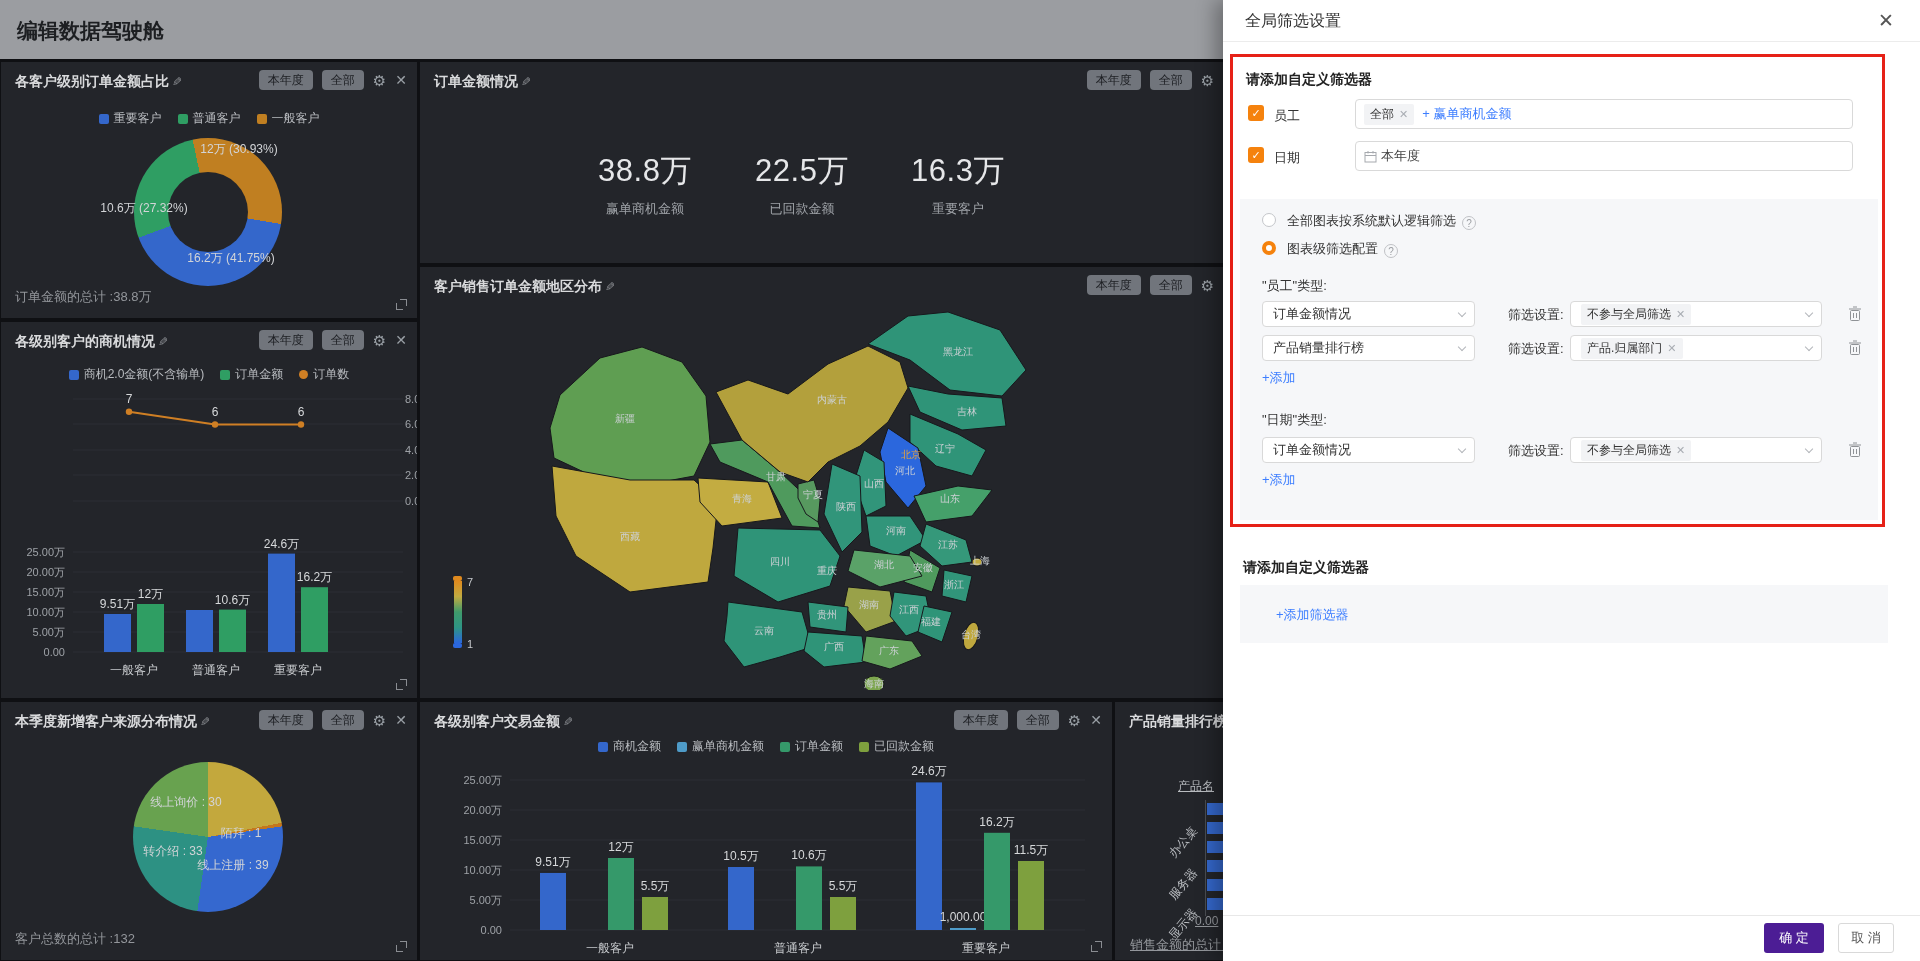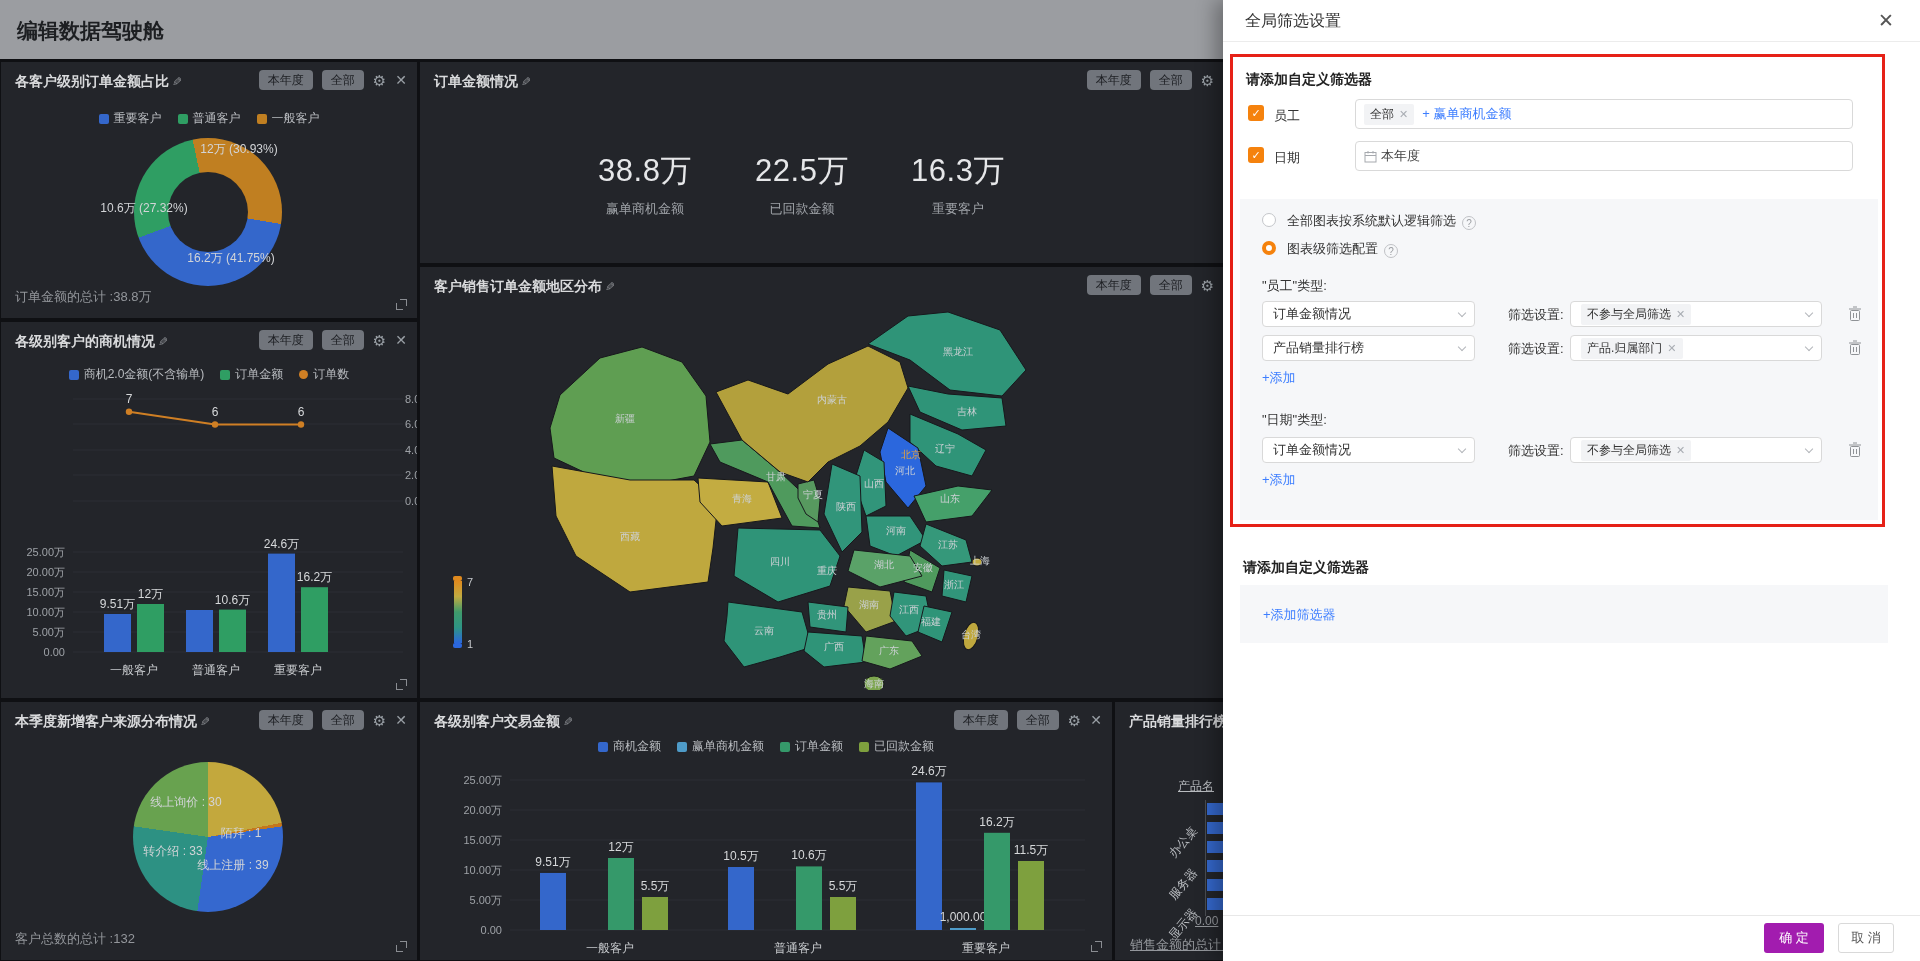--- a/index.html
+++ b/index.html
@@ -65,21 +65,21 @@
   .radio.on { border:4px solid #f5820d; }
   .radio-label { position:absolute; font-size:13px; color:#333; white-space:nowrap; }
   .q-ic { display:inline-block; width:14px; height:14px; border:1px solid #c0c2c6; border-radius:50%; color:#9a9da1; font-size:10px; line-height:13px; text-align:center; margin-left:6px; vertical-align:-2px; }
   .type-label { position:absolute; font-size:13px; color:#333; }
   .dd { position:absolute; height:26px; background:#fff; border:1px solid #d9d9d9; border-radius:4px; display:flex; align-items:center; padding:0 22px 0 10px; font-size:13px; color:#333; cursor:pointer; }
   .dd .chev { position:absolute; right:9px; top:8px; width:6px; height:6px; border:solid #b3b6bb; border-width:0 1px 1px 0; transform:rotate(45deg); }
   .dd-label { position:absolute; font-size:13px; color:#333; }
   .trash { position:absolute; width:14px; height:16px; cursor:pointer; }
   .custom-box { position:absolute; left:17px; width:648px; height:58px; background:#f6f7f9; }
   .panel-footer { position:absolute; left:0; right:0; top:915px; height:46px; border-top:1px solid #e8e8e8; background:#fff; }
-  .btn-primary { position:absolute; top:7px; width:60px; height:30px; background:#a21caf; color:#fff; border:none; border-radius:3px; font-size:13px; cursor:pointer; }
+  .btn-primary { position:absolute; top:7px; width:60px; height:30px; background:#4c1d95; color:#fff; border:none; border-radius:3px; font-size:13px; cursor:pointer; }
   .btn-plain { position:absolute; top:7px; width:56px; height:30px; background:#fff; color:#555; border:1px solid #d9d9d9; border-radius:3px; font-size:13px; cursor:pointer; }
 
   svg text { font-family:"Liberation Sans","DejaVu Sans",sans-serif; }
 </style>
 </head>
 <body>
 
 <div class="stage">
 
   <div class="app-header">
@@ -501,21 +501,21 @@
             <line x1="5.5" y1="7" x2="5.5" y2="12" stroke="#8f9296"></line>
             <line x1="8.5" y1="7" x2="8.5" y2="12" stroke="#8f9296"></line>
           </svg>
 
         <div class="blue-link" style="position:absolute;left:22px;top:272px;">+添加</div>
       </div>
     </div>
 
     <div class="sec-title" style="left:20px;top:559px;text-align:right;">请添加自定义筛选器</div>
     <div class="custom-box" style="top:585px;">
-      <div class="blue-link" style="position:absolute;left:23px;top:21px;">+添加筛选器</div>
+      <div class="blue-link" style="position:absolute;left:36px;top:21px;">+添加筛选器</div>
     </div>
 
     <div class="panel-footer">
       <button class="btn-primary" style="right:96px;">确 定</button>
       <button class="btn-plain" style="right:26px;">取 消</button>
     </div>
   </div>
 
 </div>
 

